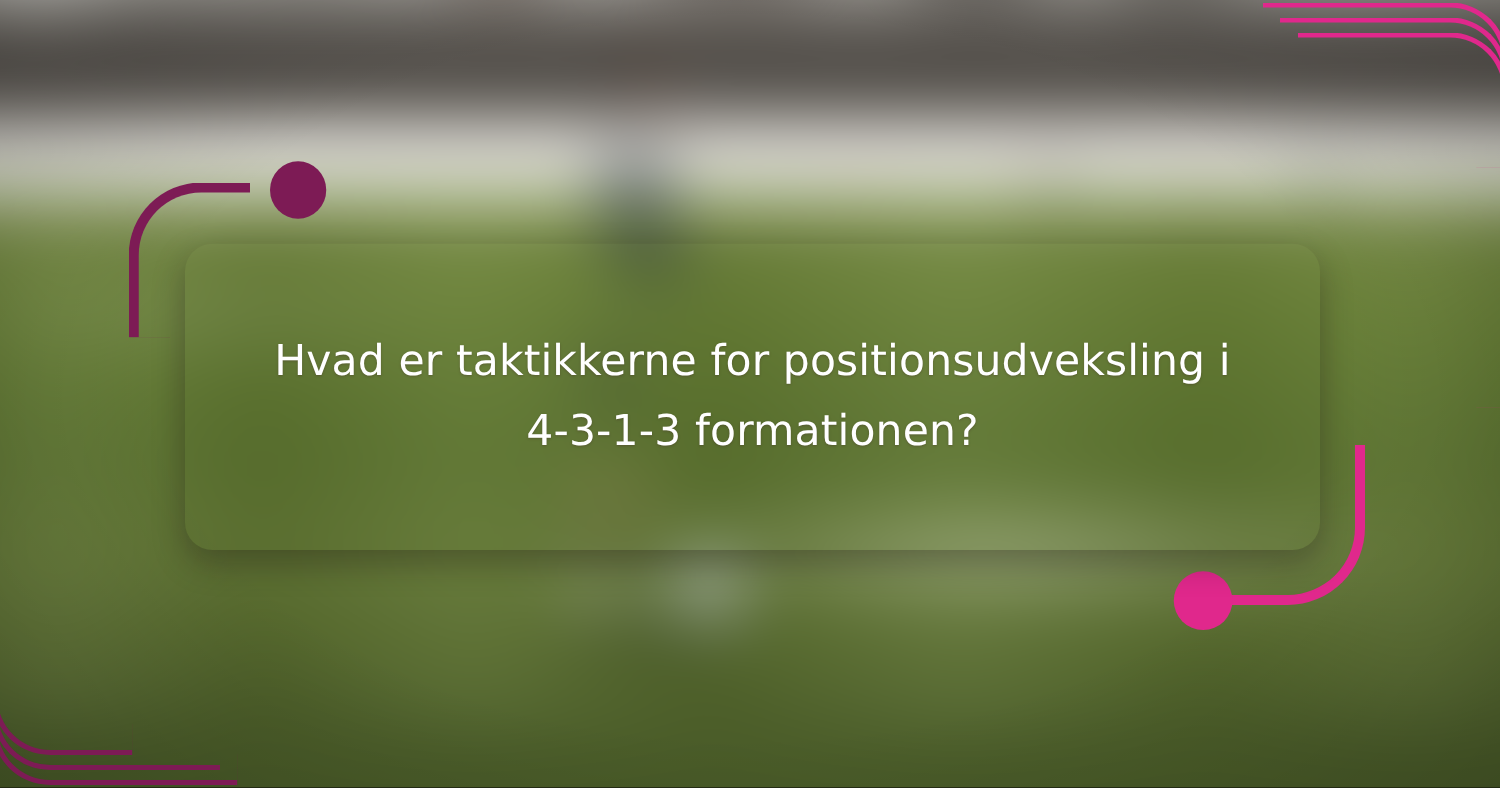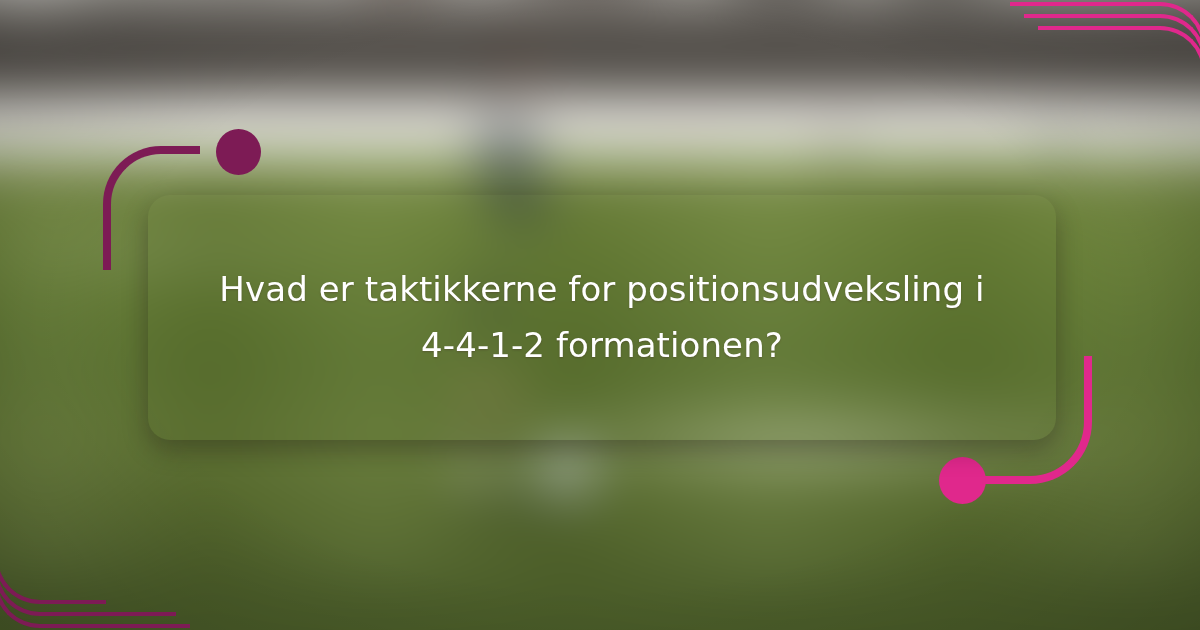--- a/index.html
+++ b/index.html
@@ -210,16 +210,16 @@
   <div class="corner-frame bl-1"></div>
   <div class="corner-frame bl-2"></div>
   <div class="corner-frame bl-3"></div>
 
   <div class="hook-tl"></div>
   <div class="hook-br"></div>
   <div class="deco-dot dot-tl"></div>
   <div class="deco-dot dot-br"></div>
 
   <div class="card">
-    <div class="card-title">Hvad er taktikkerne for positionsudveksling i 4-4-1-2 formationen?</div>
+    <div class="card-title">Hvad er taktikkerne for positionsudveksling i 4-3-1-3 formationen?</div>
   </div>
 
 </div>
 
 </body></html>

